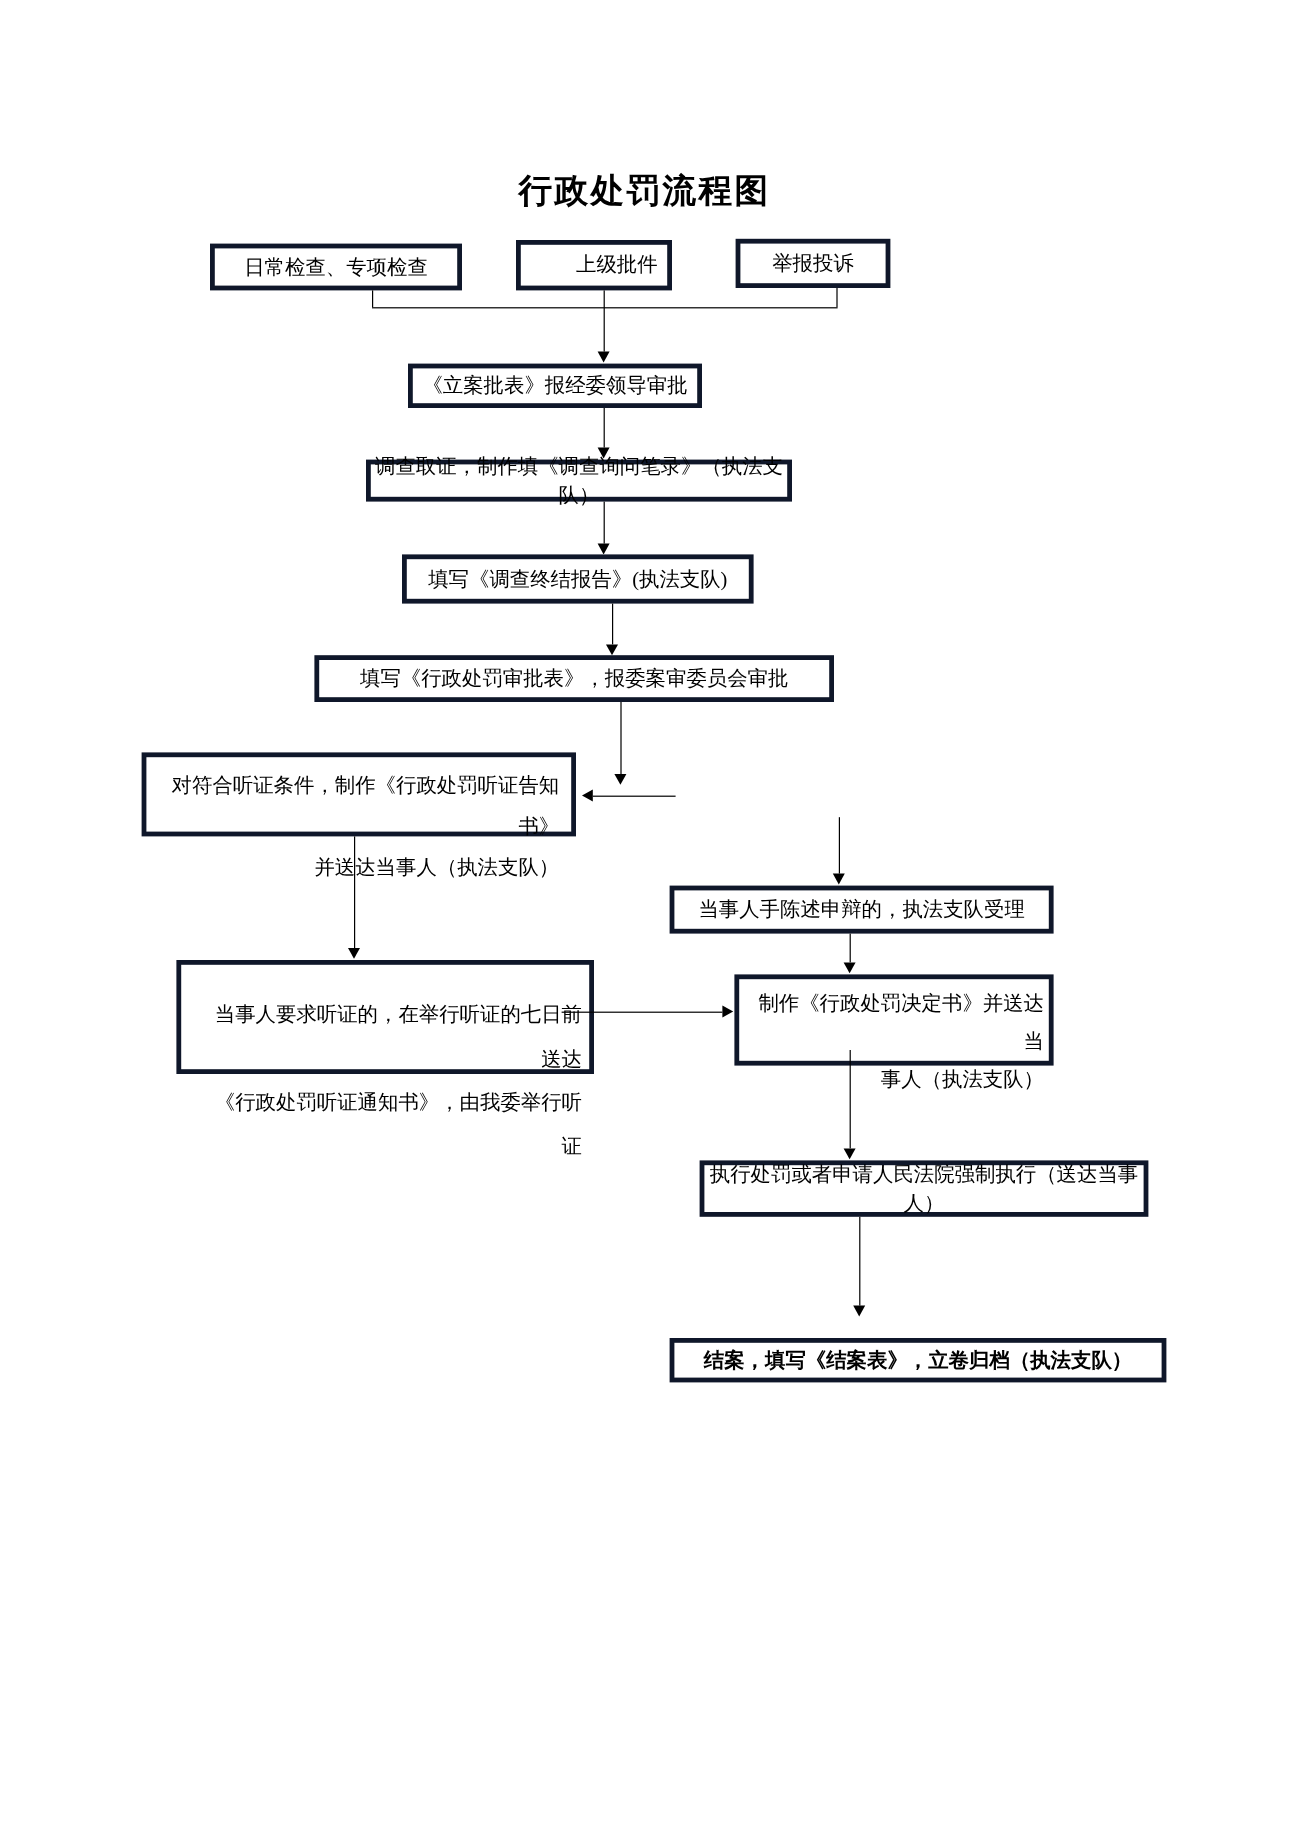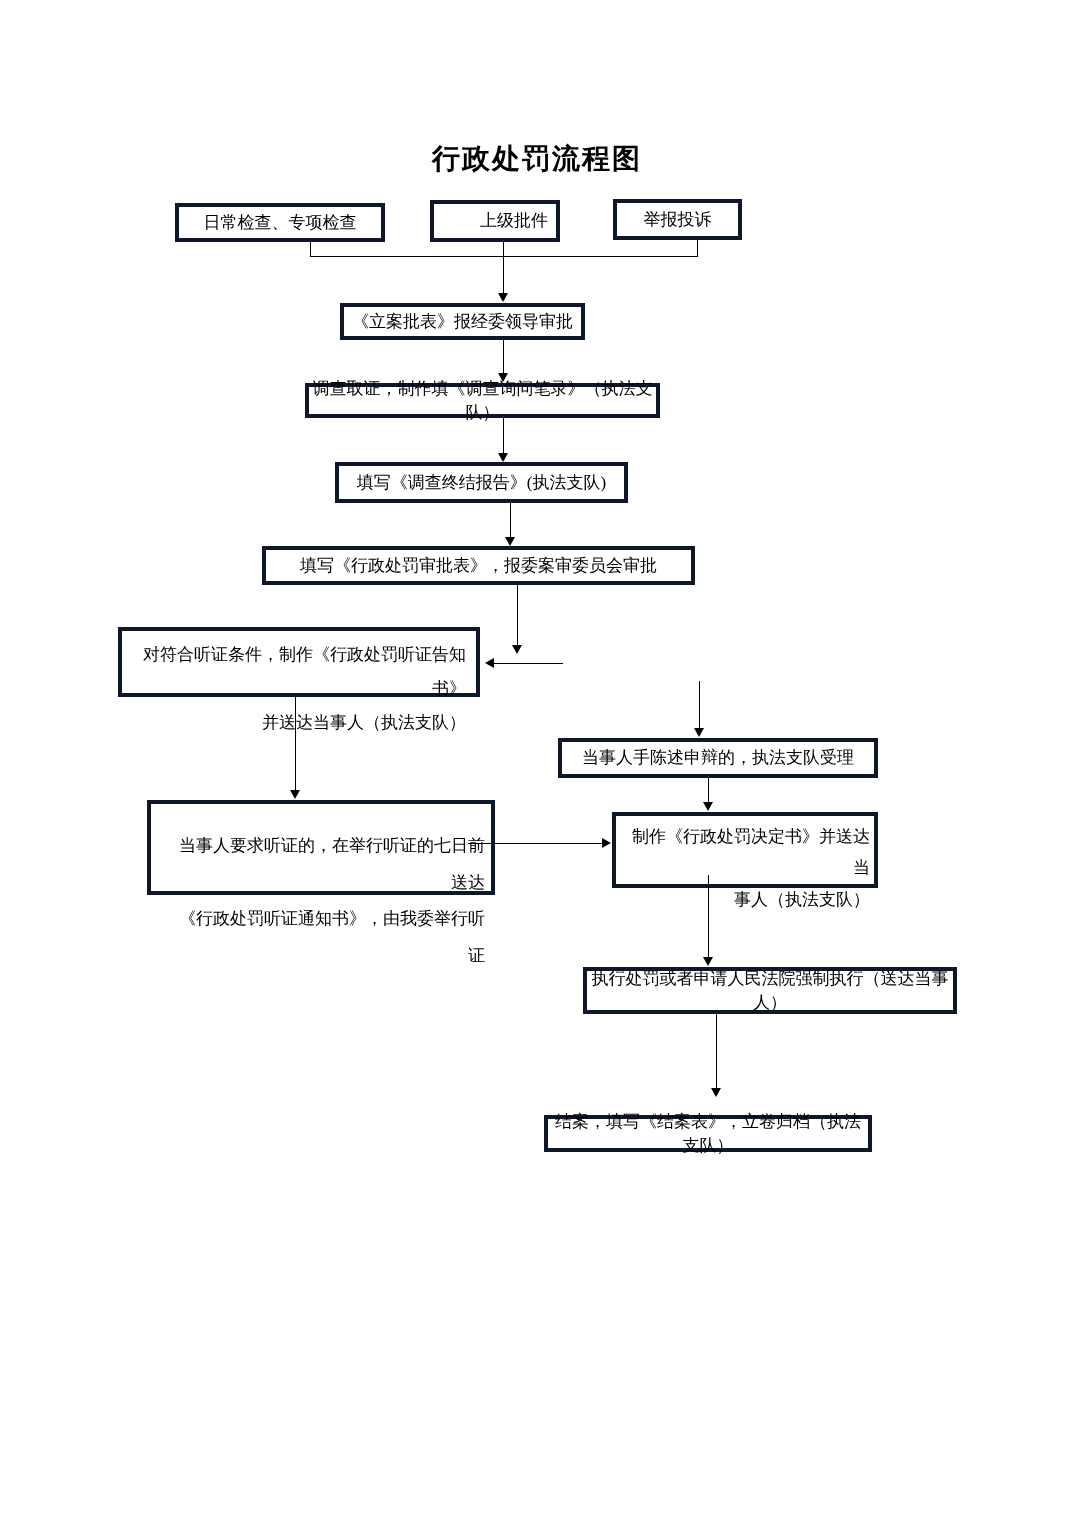--- a/index.html
+++ b/index.html
@@ -126,15 +126,15 @@
 事人（执法支队）</div>
 
   <div class="vline" style="left:708px;top:875px;height:82px;"></div>
   <div class="arrow-down" style="left:703px;top:957px;"></div>
 
   <div class="node" style="left:583px;top:967px;width:374px;height:47px;">执行处罚或者申请人民法院强制执行（送达当事人）</div>
 
   <div class="vline" style="left:716px;top:1014px;height:74px;"></div>
   <div class="arrow-down" style="left:711px;top:1088px;"></div>
 
-  <div class="node" style="left:544px;top:1115px;width:328px;height:37px;">结案，填写《结案表》，立卷归档（执法支队）</div>
+  <div class="node" style="left:558px;top:1115px;width:414px;height:37px;font-weight:bold;">结案，填写《结案表》，立卷归档（执法支队）</div>
 
 </div>
 
 </body></html>

